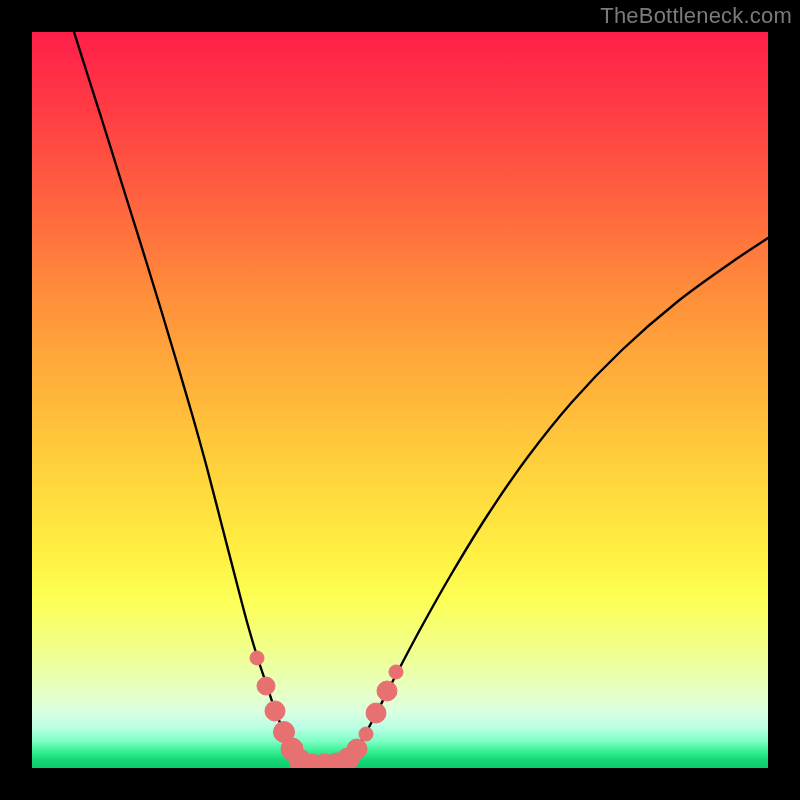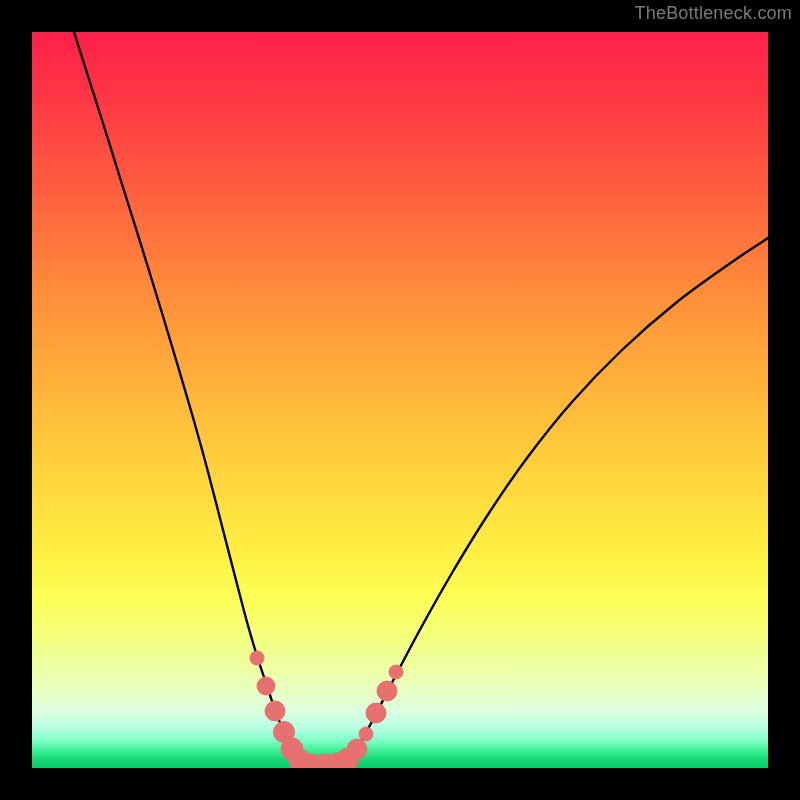--- a/index.html
+++ b/index.html
@@ -52,21 +52,21 @@
     top: 0;
     width: 736px;
     height: 736px;
     display: block;
   }
   .watermark {
     position: absolute;
     right: 8px;
     top: 3px;
     color: #7a7a7a;
-    font-size: 18px;
+    font-size: 22px;
     letter-spacing: 0.2px;
     font-weight: 400;
     user-select: none;
   }
 </style>
 </head>
 <body>
 
 <div class="frame">
   <div class="plot">

